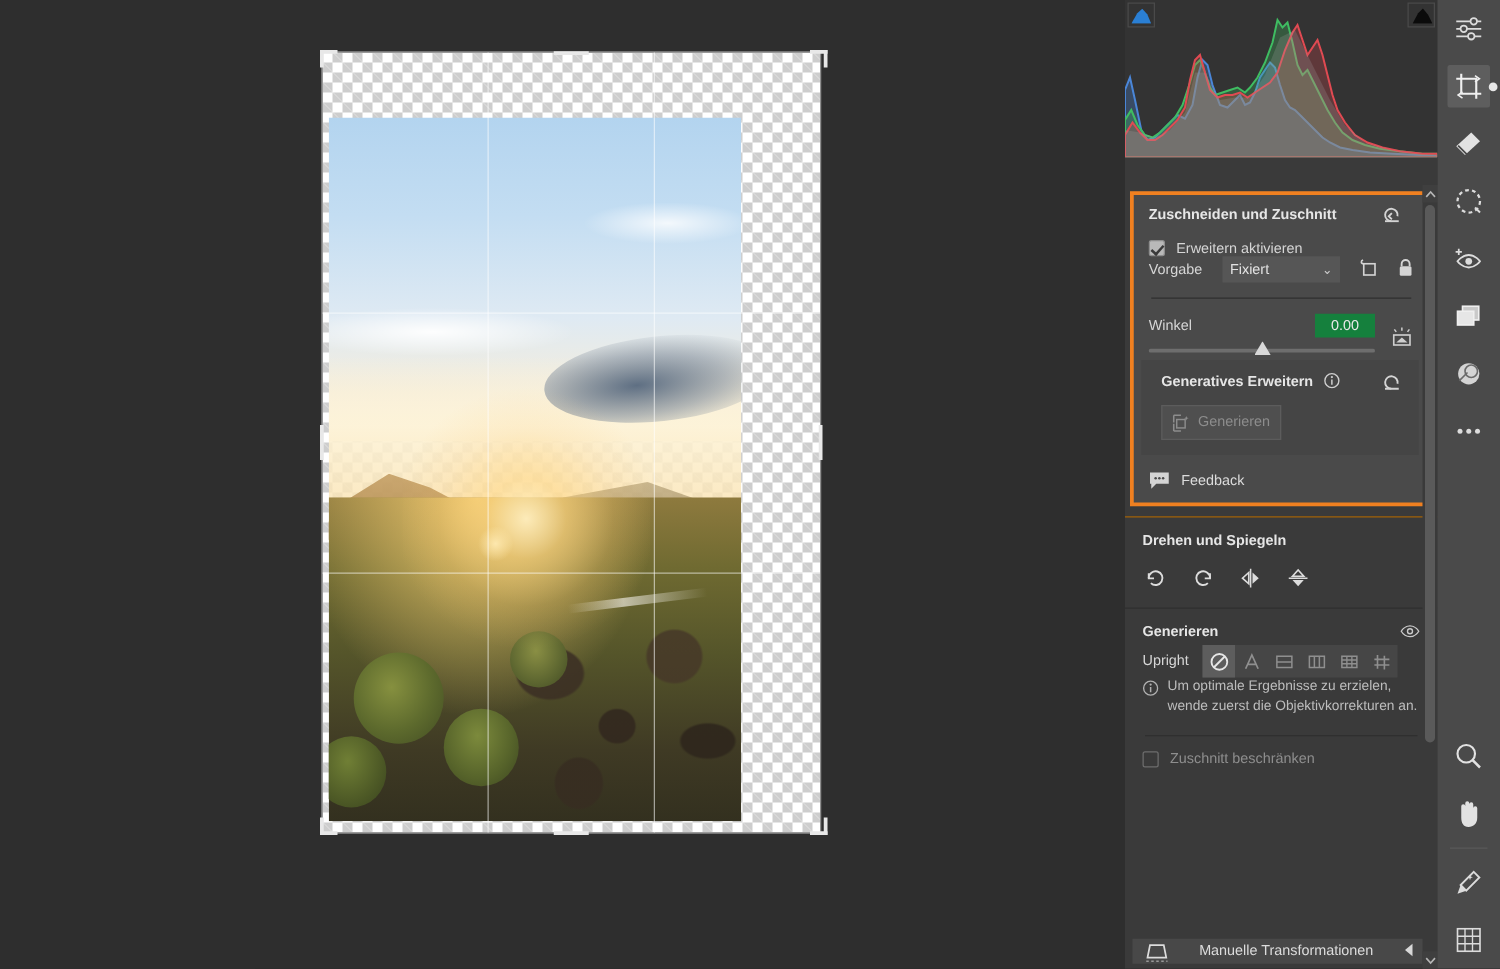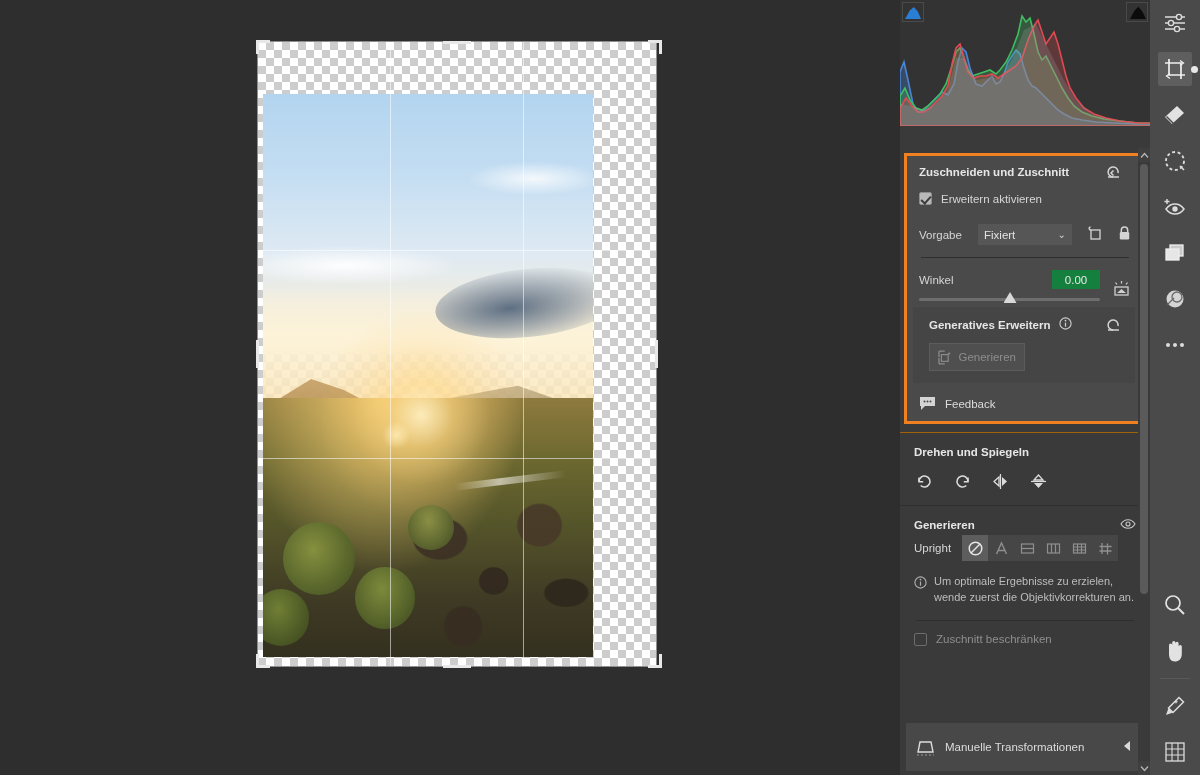--- a/index.html
+++ b/index.html
@@ -180,25 +180,25 @@
   #feedbackrow { display:flex; align-items:center; gap:9px; margin-top:13px; color:#dcdcdc; font-size:11.5px; }
 
   .section { padding:13px 14px 14px 14px; border-bottom:1px solid #2f2f2f; }
   .iconrow { display:flex; gap:18px; margin-top:13px; }
   .ibtn { width:20px; height:20px; display:flex; align-items:center; justify-content:center; }
 
   .upright-group { display:flex; background:#464646; }
   .upright-group .ub { width:26px; height:26px; display:flex; align-items:center; justify-content:center; }
   .upright-group .ub.active { background:#5d5d5d; }
 
-  .notebox { display:flex; gap:7px; margin-top:13px; font-size:11px; color:#bdbdbd; line-height:1.45; }
+  .notebox { display:flex; gap:7px; font-size:11px; color:#bdbdbd; line-height:1.45; }
 
   #bottombar {
-    position:absolute; left:6px; right:10px; bottom:4px; height:48px; background:#484848;
-    display:flex; align-items:center; padding:0 8px; gap:9px;
+    position:absolute; left:6px; right:10px; bottom:4px; height:20px; background:#484848;
+    display:flex; align-items:center; padding:0 8px; gap:9px;text-align:center;
   }
   #bottombar .label { font-size:11.5px; color:#dcdcdc; flex:1; }
 
   
   #panel-scrollbar { position:absolute; right:0px; top:148px; width:12px; bottom:0; background:#3a3a3a; }
   .sb-btn { width:12px; height:14px; display:flex; align-items:center; justify-content:center; background:#3f3f3f; }
   #sb-thumb { position:absolute; left:2px; top:16px; width:8px; height:430px; background:#5a5a5a; border-radius:4px; }
 
   
   #toolrail {
@@ -295,21 +295,21 @@
               <path d="M8.5 10.5 6 13l2.5 2.5" fill="none" stroke="#d4d4d4" stroke-width="1.5" transform="translate(0,-4)"></path>
             </svg>
         </span>
       </div>
 
       <div class="row" style="gap:9px;margin-top:14px;">
         <div class="chk on"></div>
         <span style="font-size:11.5px;">Erweitern aktivieren</span>
       </div>
 
-      <div class="row" style="gap:9px;margin-top:19px;">
+      <div class="row" style="gap:9px;">
         <span style="font-size:11.5px;width:50px;">Vorgabe</span>
         <div class="select" style="max-width:105px;">
           <span>Fixiert</span>
           <span class="chev">⌄</span>
         </div>
         <span style="margin-left:6px;">
           <svg width="16" height="15" viewBox="0 0 16 15">
               <rect x="4" y="4" width="9" height="9" fill="none" stroke="#d4d4d4" stroke-width="1.3"></rect>
               <path d="M4 4 C1.5 4 1.5 1.5 3.5 1" fill="none" stroke="#d4d4d4" stroke-width="1.3"></path>
             </svg>

